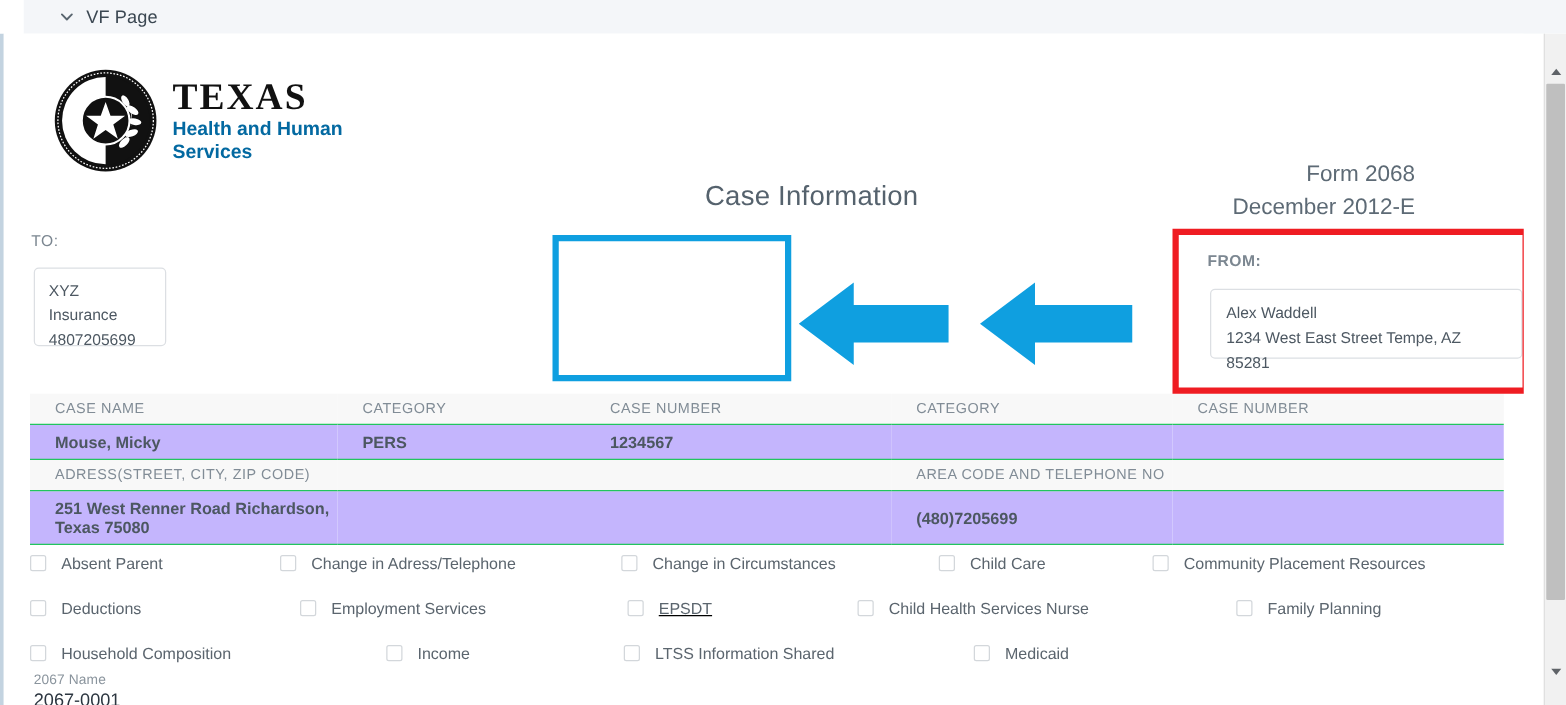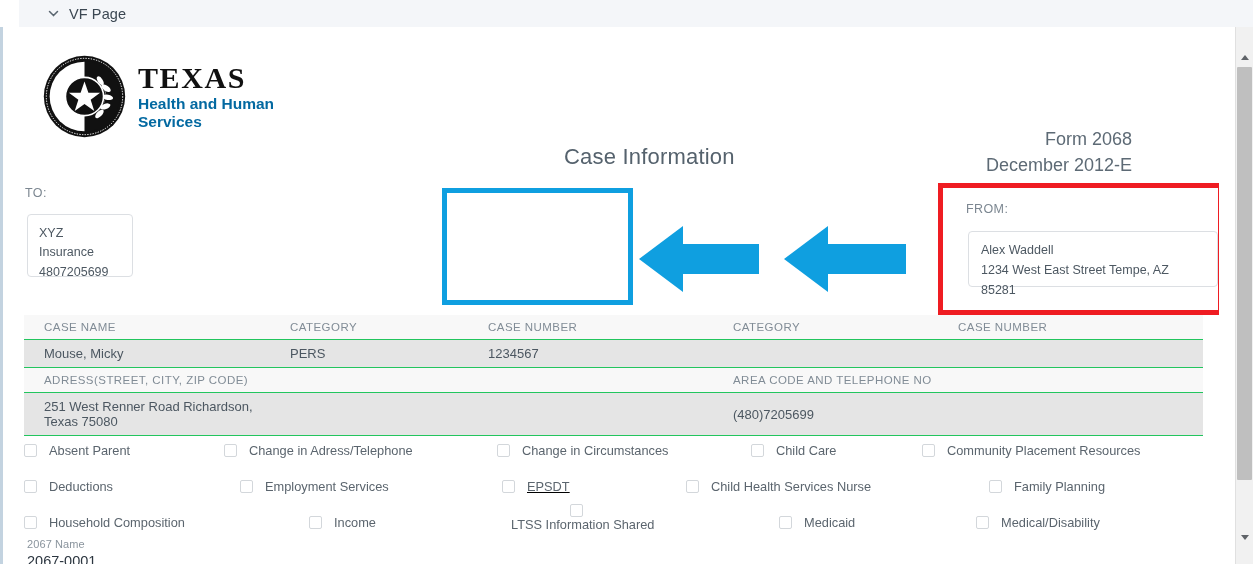--- a/index.html
+++ b/index.html
@@ -157,20 +157,21 @@
     background: #fff;
   }
 
   
   #from-label {
     position: absolute;
     left: 963px; top: 175px;
     font-size: 12.5px;
     color: #7c8791;
     letter-spacing: .4px;
+    font-weight: bold;
   }
   #from-box {
     position: absolute;
     left: 965px; top: 204px;
     width: 250px; height: 56px;
     border: 1px solid #dcdfe3;
     border-radius: 4px;
     padding: 8px 12px;
     font-size: 12.5px;
     color: #4d5862;
@@ -193,23 +194,24 @@
     vertical-align: middle;
     height: 22px;
   }
   .hdr-row td {
     background: #f8f8f8;
     color: #818c96;
     font-size: 11.5px;
     letter-spacing: .45px;
   }
   .val-row td {
-    background: #e5e5e5;
+    background: #c4b5fd;
     color: #4c5761;
     font-size: 13px;
+    font-weight: bold;
   }
 
   
   #cb-grid {
     position: absolute;
     left: 21px; top: 405px;
     width: 1180px;
   }
   .cb-row {
     display: flex;
@@ -432,31 +434,27 @@
           </div>
           <div class="cb-row" style="position: relative;">
             <div class="cb-cell" style="position: absolute; left: 0px; top: 0px; height: 36px;">
               <span class="cb"></span>
               <span class="cb-label">Household Composition</span>
             </div>
             <div class="cb-cell" style="position: absolute; left: 285px; top: 0px; height: 36px;">
               <span class="cb"></span>
               <span class="cb-label">Income</span>
             </div>
-            <div class="cb-cell" style="position: absolute; left: 475px; top: 0px; height: 36px; flex-direction: column;">
+            <div class="cb-cell" style="position: absolute; left: 475px; top: 0px; height: 36px;">
               <span class="cb"></span>
               <span class="cb-label">LTSS Information Shared</span>
             </div>
             <div class="cb-cell" style="position: absolute; left: 755px; top: 0px; height: 36px;">
               <span class="cb"></span>
               <span class="cb-label">Medicaid</span>
-            </div>
-            <div class="cb-cell" style="position: absolute; left: 952px; top: 0px; height: 36px;">
-              <span class="cb"></span>
-              <span class="cb-label">Medical/Disability</span>
             </div>
           </div>
         </div>
 
       <div id="field-2067">
         <div class="fld-label">2067 Name</div>
         <div class="fld-value">2067-0001</div>
       </div>
 
       <div id="anno-blue-box"></div>

